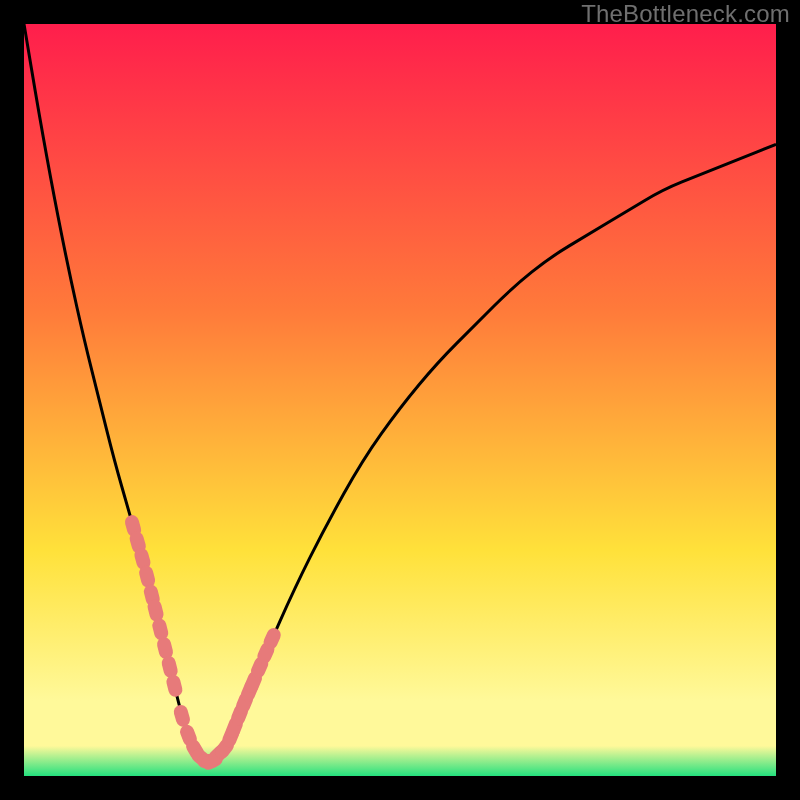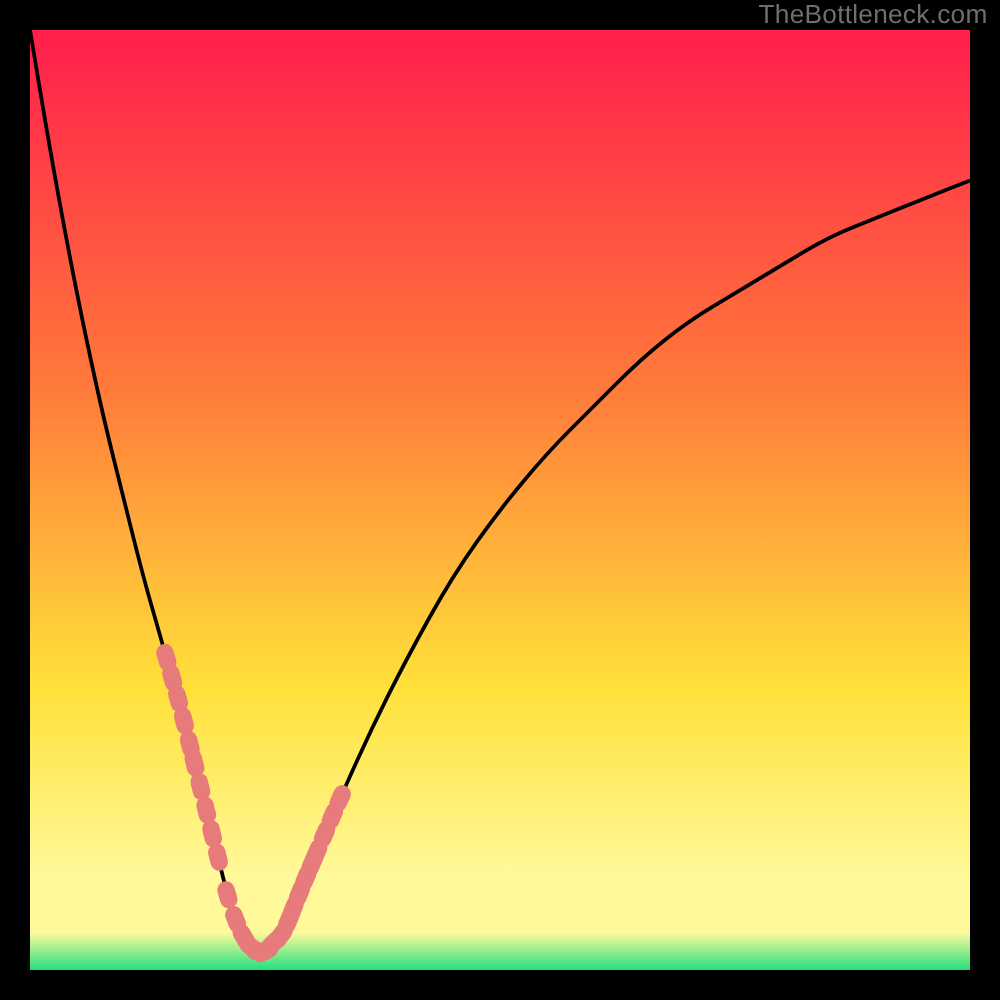--- a/index.html
+++ b/index.html
@@ -28,21 +28,21 @@
     position: absolute;
     top: 0; left: 0;
     width: 752px;
     height: 752px;
   }
   .watermark {
     position: absolute;
     top: 0;
     right: 10px;
     color: #6f6f6f;
-    font-size: 21px;
+    font-size: 24px;
     font-weight: 400;
     letter-spacing: 0.2px;
     user-select: none;
     margin-left: 24px;
   }
 </style>
 </head>
 <body>
 
 <div class="frame">

